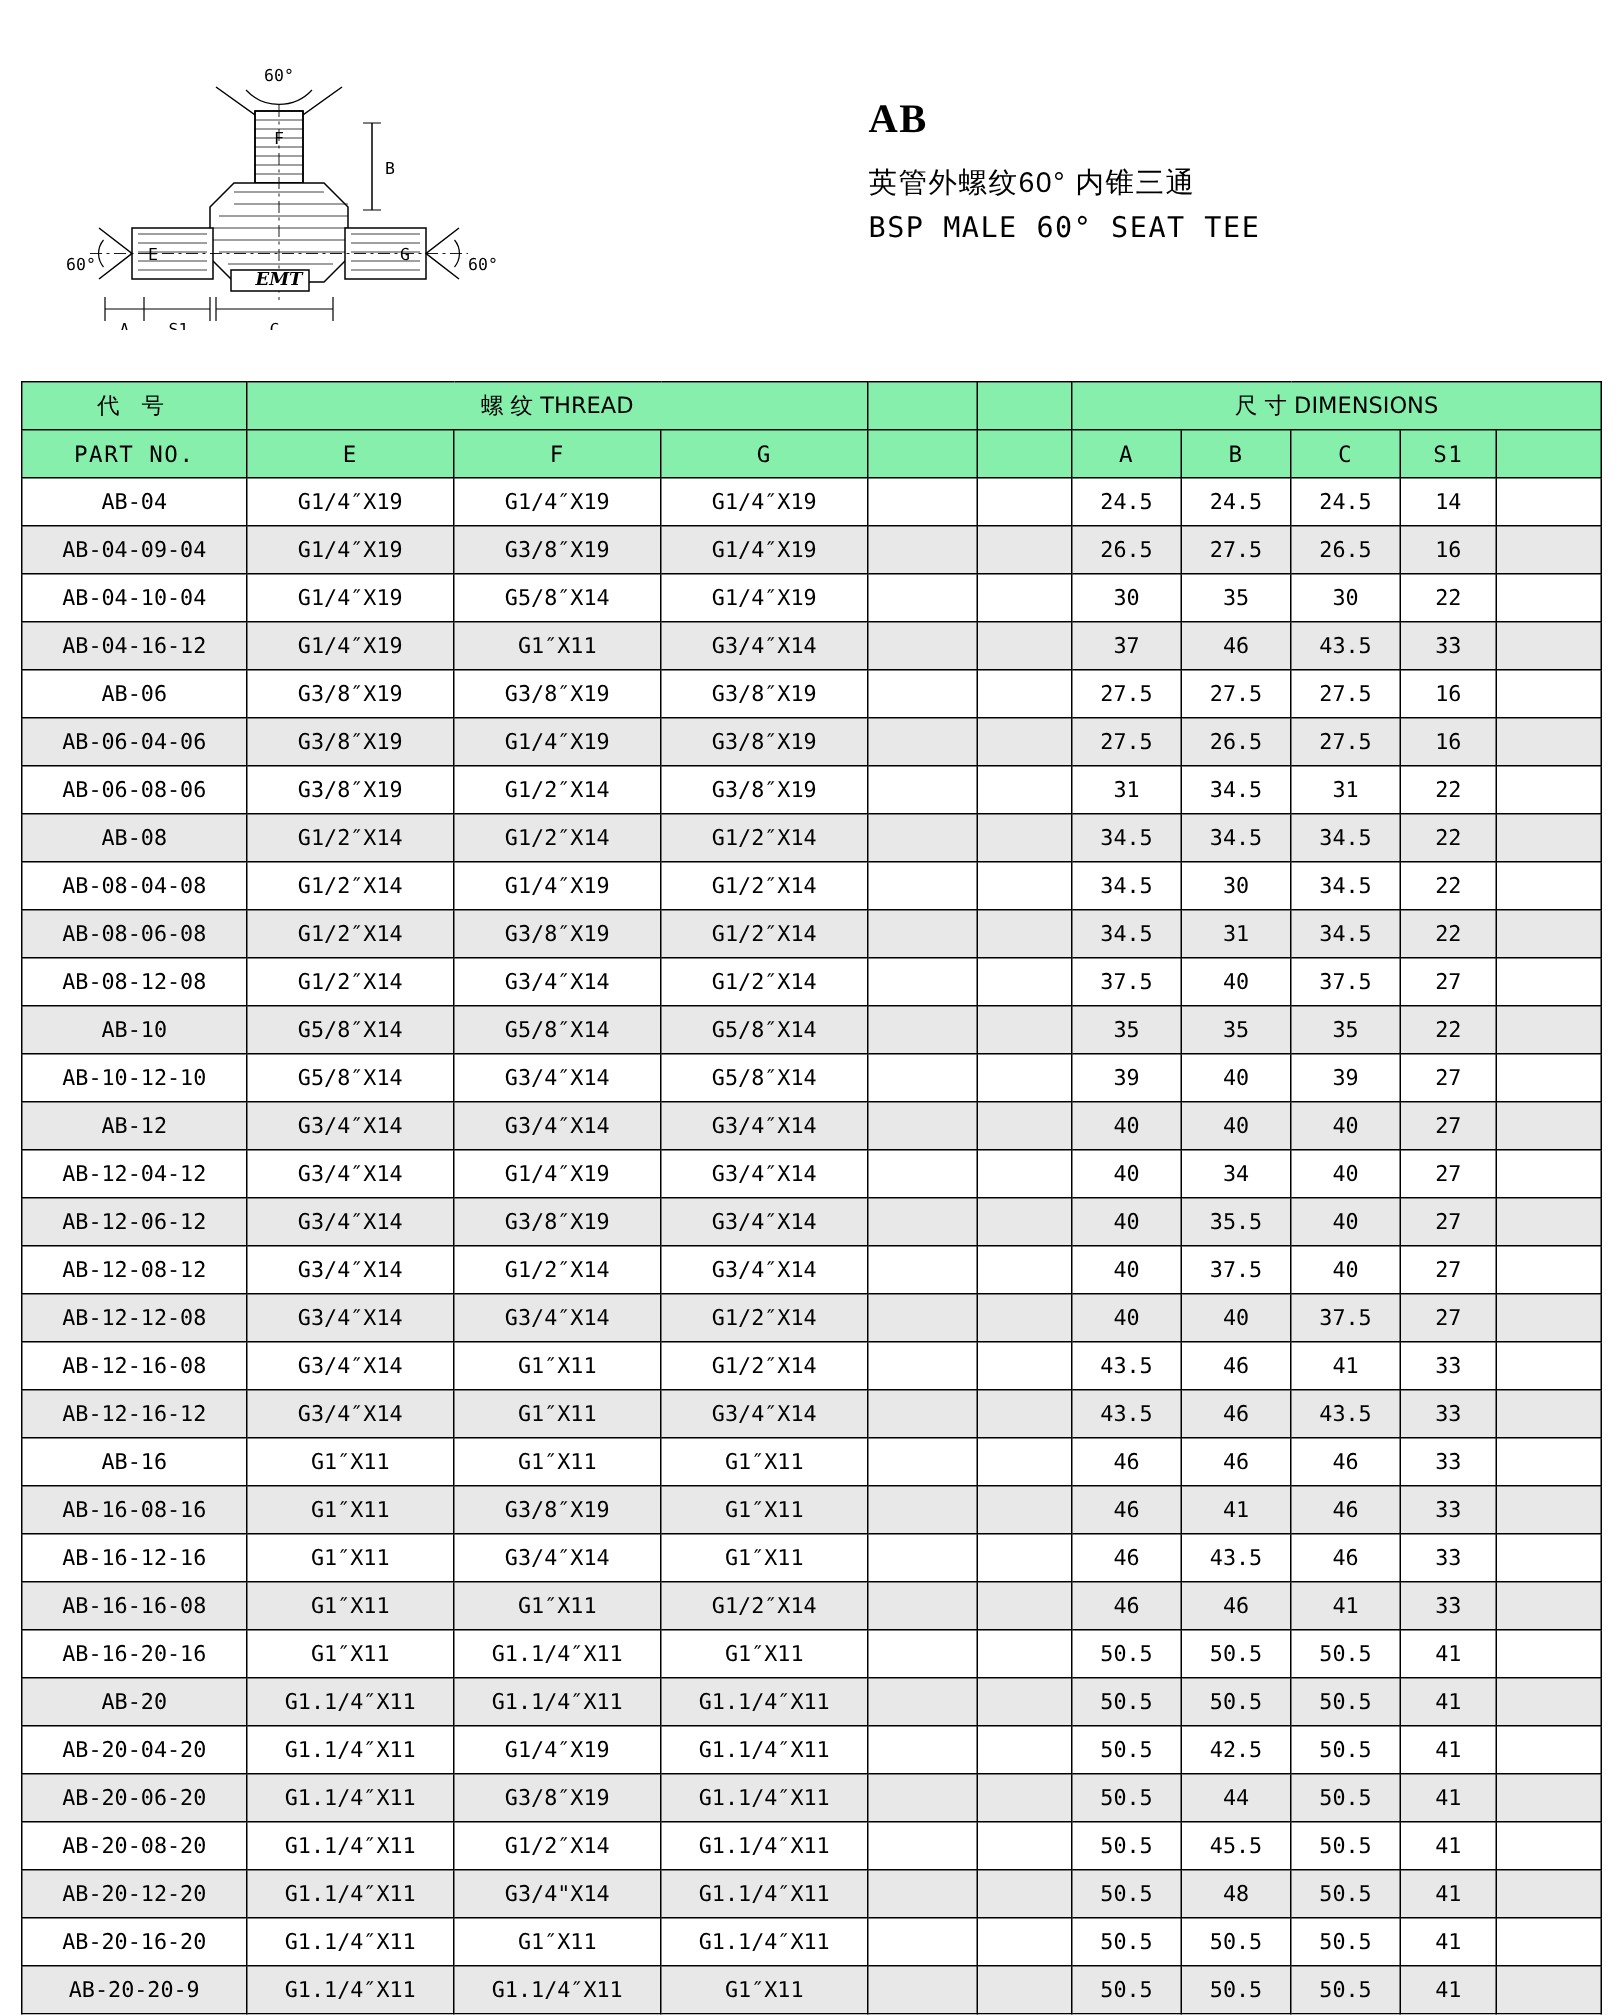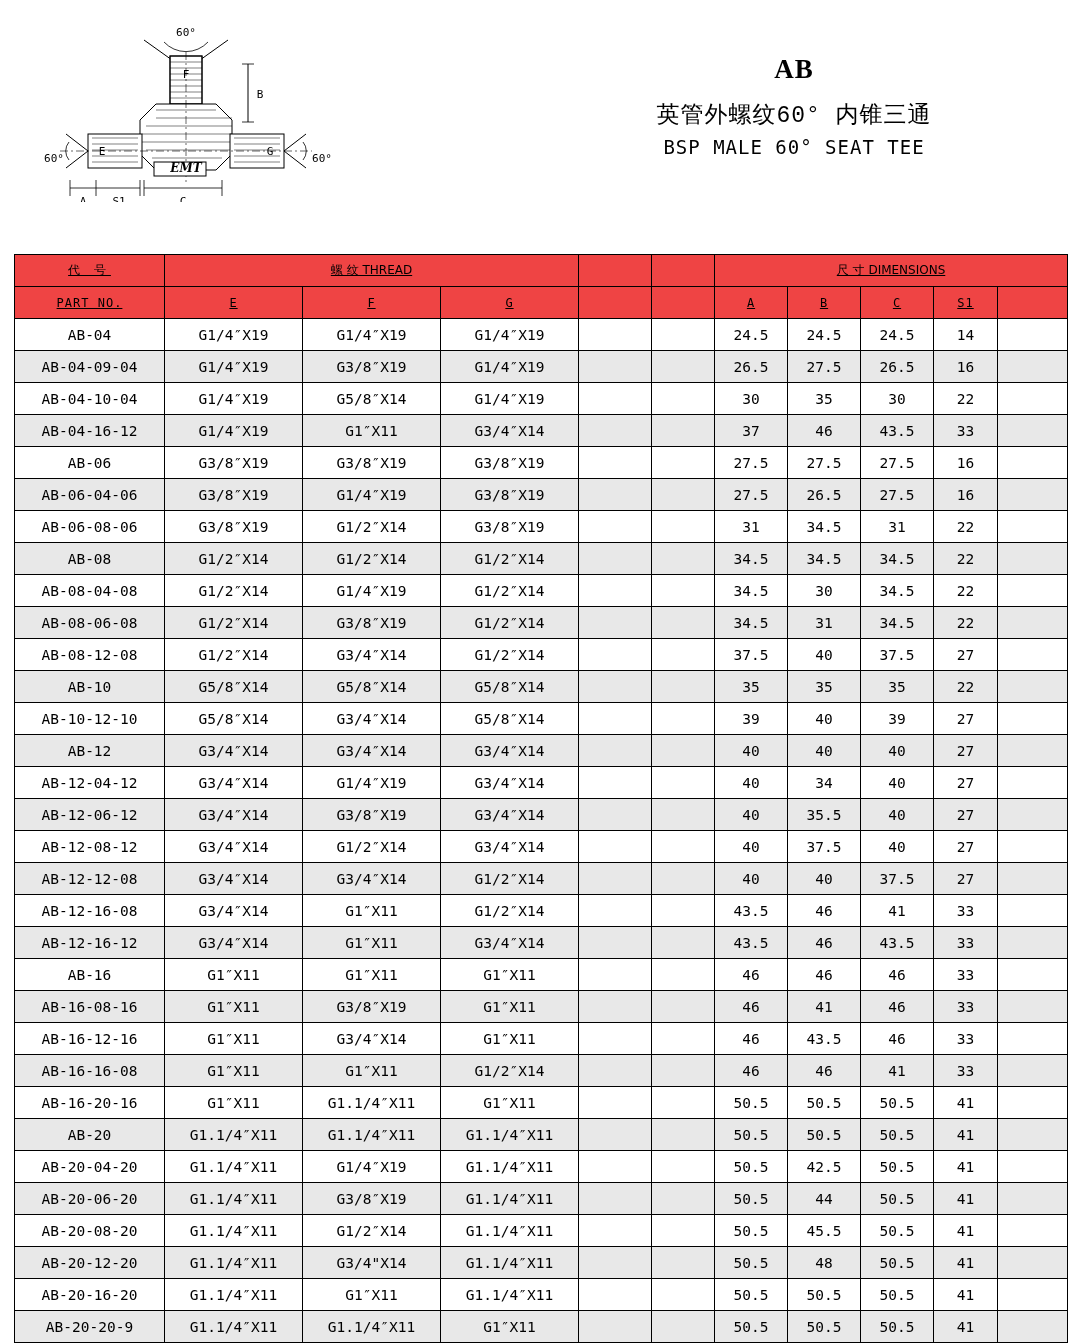--- a/index.html
+++ b/index.html
@@ -17,41 +17,41 @@
   }
 
   
   .header {
     position: relative;
     height: 232px;
   }
   .diagram {
     position: absolute;
     left: 36px;
-    top: 2px;
+    top: 20px;
     width: 300px;
     height: 200px;
   }
   .title-block {
     position: absolute;
     right: 72px;
-    top: 54px;
-    text-align: center;
+    top: 64px;
+    text-align: left;
     width: 430px;
   }
   .title-code {
     font-family: "Liberation Serif", serif;
     font-size: 27px;
     font-weight: bold;
     letter-spacing: 1px;
     margin-bottom: 14px;
   }
   .title-cn {
-    font-family: Liberation Mono, monospace;
-    font-size: 23px;
+    font-family: Liberation Sans, sans-serif;
+    font-size: 19px;
     letter-spacing: 1px;
     margin-bottom: 6px;
   }
   .title-en {
     font-family: "DejaVu Sans Mono", monospace;
     font-size: 19px;
     letter-spacing: 1px;
   }
 
   
@@ -83,23 +83,22 @@
   col.c-g     { width: 138px; }
   col.c-gap1  { width: 73px; }
   col.c-gap2  { width: 63px; }
   col.c-a     { width: 73px; }
   col.c-b     { width: 73px; }
   col.c-c     { width: 73px; }
   col.c-s1    { width: 64px; }
   col.c-gap3  { width: 70px; }
 
   thead td {
-    background: #ef4444;
-    font-size: 12px;
-    text-decoration: underline;
+    background: #86efac;
+    font-size: 15px;
   }
   .hdr-cn {
     font-family: "DejaVu Sans", sans-serif;
     letter-spacing: 5px;
   }
   .hdr-mix {
     font-family: "DejaVu Sans", sans-serif;
     margin-left: 29px;
   }
   .hdr-mono {

